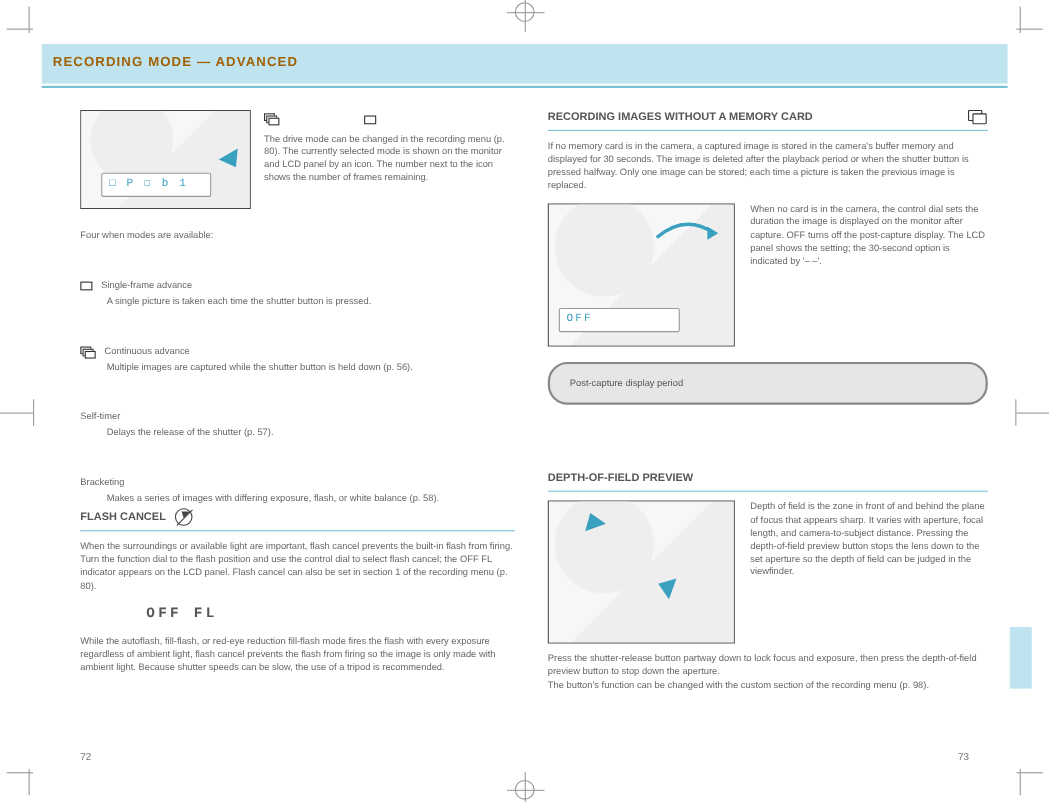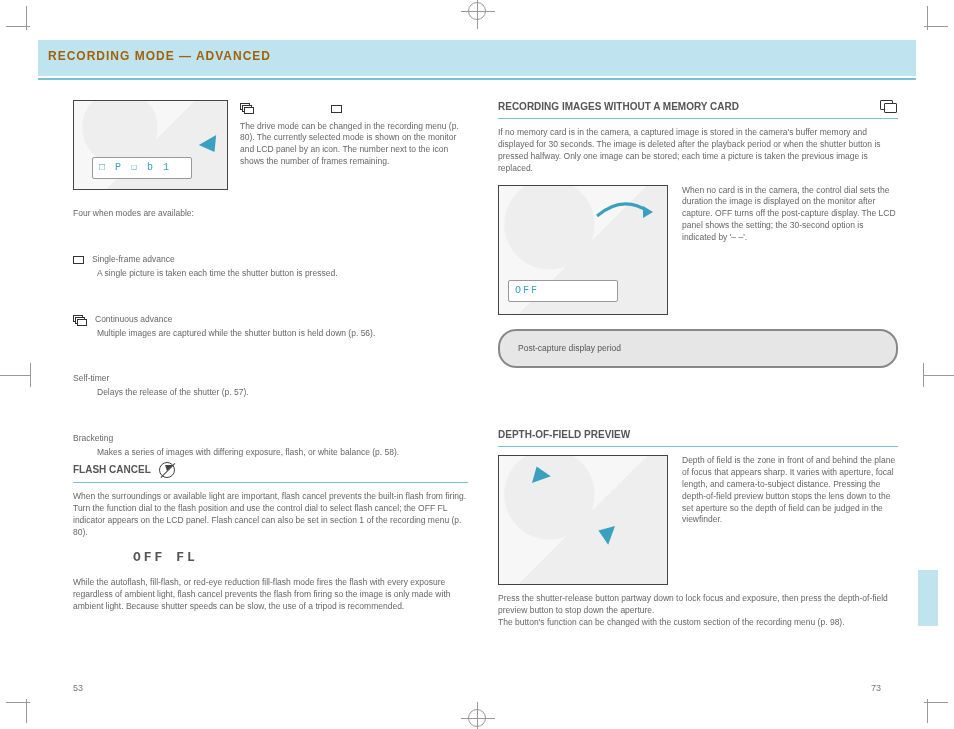--- a/index.html
+++ b/index.html
@@ -218,15 +218,15 @@
       <div style="flex:1;">
         <p class="body-txt">Depth of field is the zone in front of and behind the plane of focus that appears sharp. It varies with aperture, focal length, and camera-to-subject distance. Pressing the depth-of-field preview button stops the lens down to the set aperture so the depth of field can be judged in the viewfinder.</p>
       </div>
     </div>
     <p class="body-txt" style="margin-top:8px;">Press the shutter-release button partway down to lock focus and exposure, then press the depth-of-field preview button to stop down the aperture.</p>
     <p class="body-txt" style="margin-top:0;">The button's function can be changed with the custom section of the recording menu (p. 98).</p>
   </div>
 
   <div class="thumb-tab"></div>
 
-  <div class="page-num left">53</div>
+  <div class="page-num left">72</div>
   <div class="page-num right">73</div>
 </div>
 
 </body></html>

